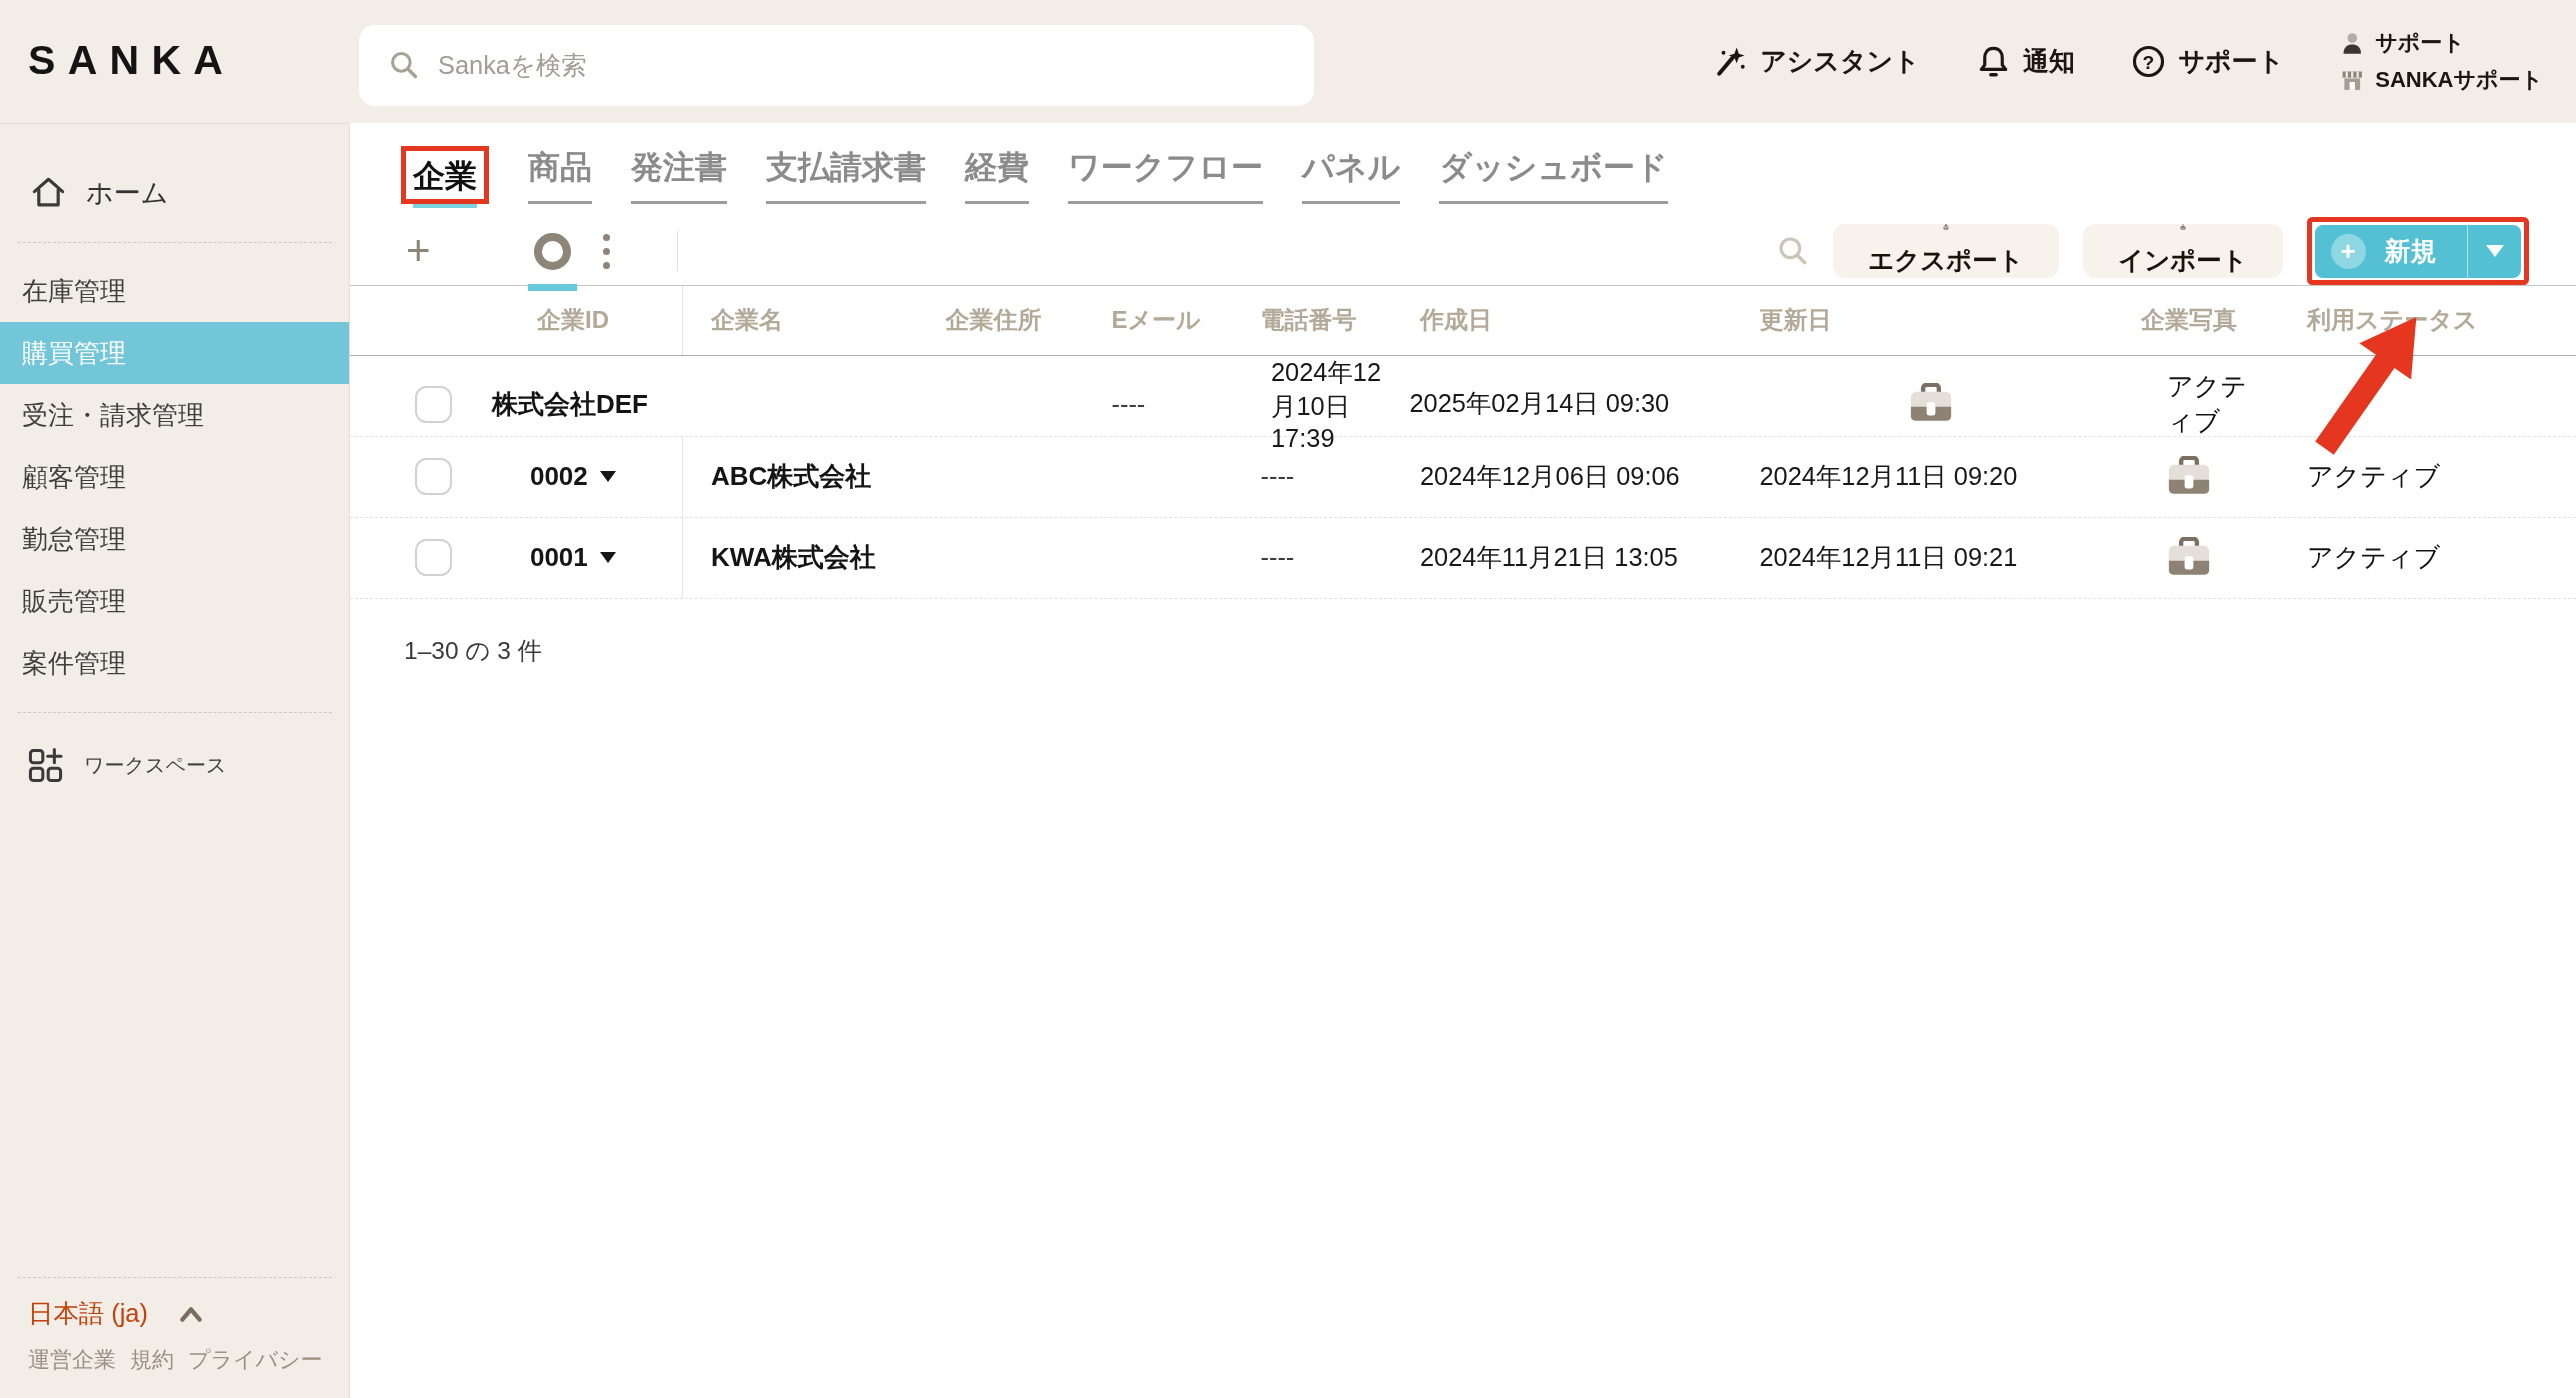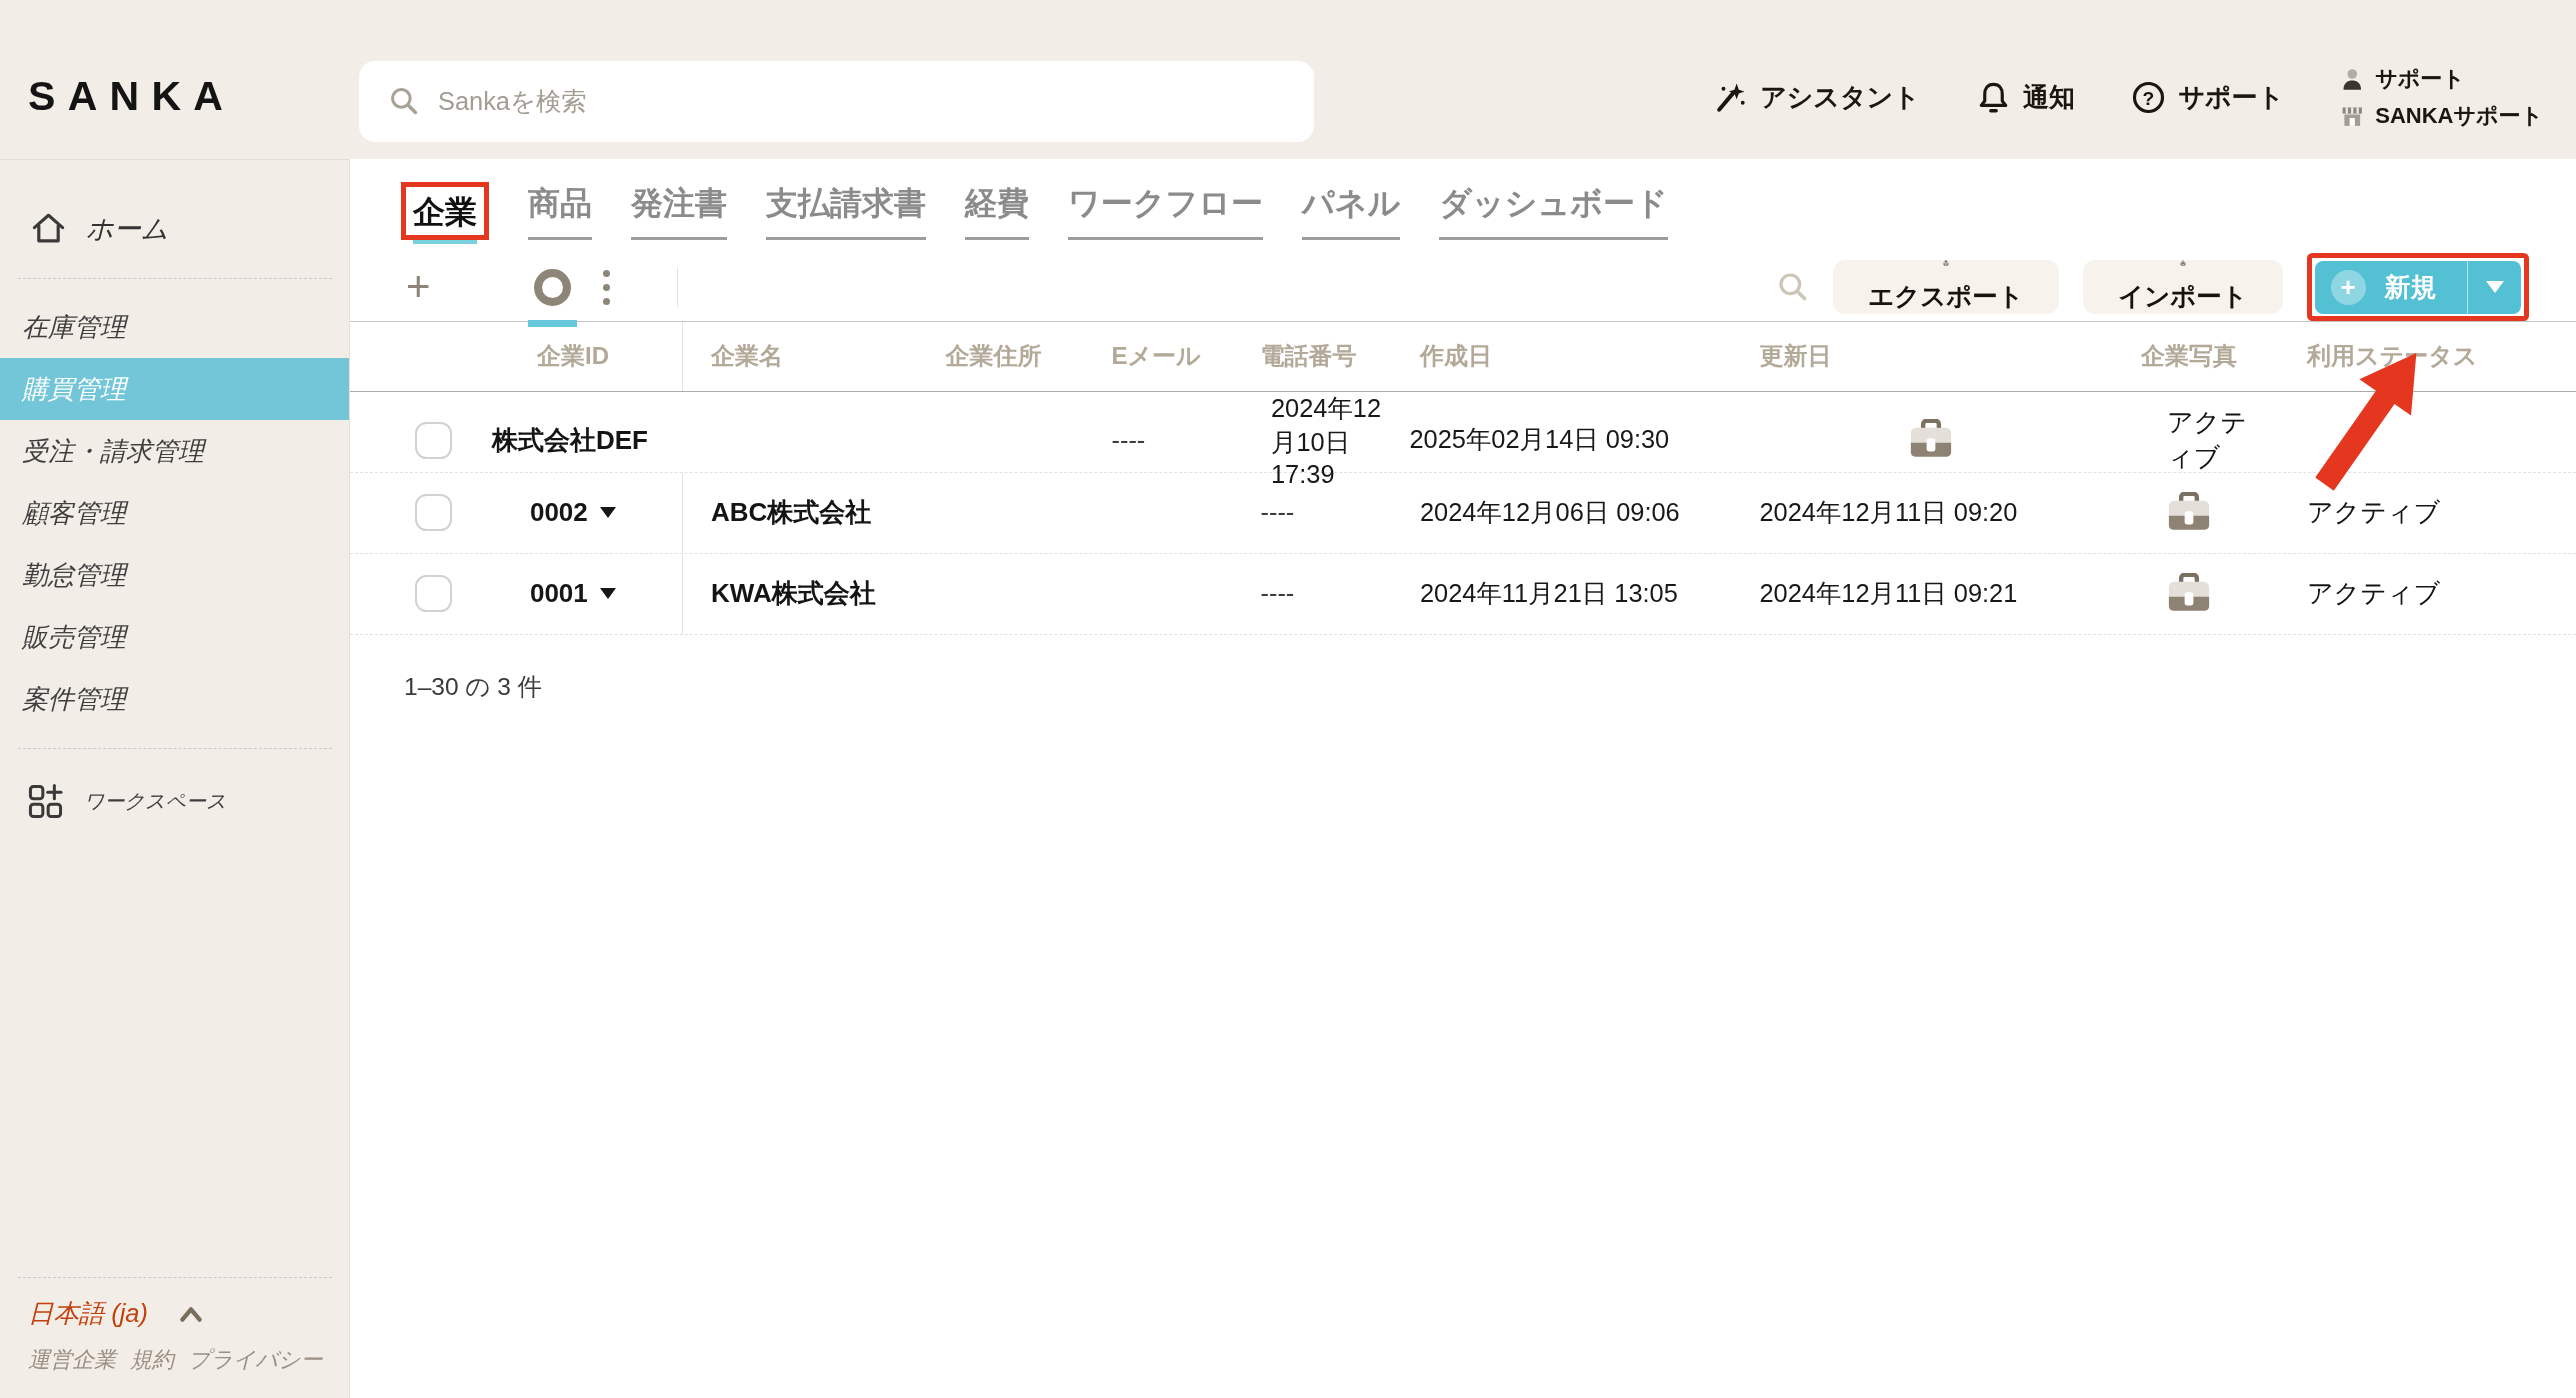--- a/index.html
+++ b/index.html
@@ -1,21 +1,21 @@
 <!DOCTYPE html>
 <html style="font-size:14px"><head>
 <meta charset="utf-8">
 <style>
   * { margin:0; padding:0; box-sizing:border-box; }
   html,body { width:2576px; height:1398px; }
   body {
     font-family:"Liberation Sans","DejaVu Sans",sans-serif;
     background:#f2ede7; color:#1f1f1f; overflow:hidden; position:relative;
   }
-  #app { position:absolute; inset:0;margin-top:36px; }
+  #app { position:absolute; inset:0; }
 
   
   header { position:absolute; left:0; top:0; right:0; height:123px; background:#f2ede7; z-index:5; }
   .logo {
     position:absolute; left:28px; top:37px; font-size:41px; font-weight:800;
     letter-spacing:12.3px; color:#141414;
   }
   .searchbox {
     position:absolute; left:359px; top:24.5px; width:955px; height:81px;
     background:#ffffff; border-radius:16px; display:flex; align-items:center; padding-left:30px;
@@ -29,21 +29,21 @@
   .header-actions {
     position:absolute; right:33px; top:0; height:123px; display:flex; align-items:center; gap:56px;
   }
   .hact { display:flex; align-items:center; gap:12.3px; font-size:26px; font-weight:700; color:#1b1610; cursor:pointer; }
   .profile { display:flex; flex-direction:column; gap:7px; }
   .profile-line { display:flex; align-items:center; gap:10.5px; font-size:22px; font-weight:700; color:#1b1610; }
 
   
   aside {
     position:absolute; left:0; top:123px; bottom:0; width:350px; background:#f2ede7;
-    border-top:1.8px solid #e3ddd4; border-right:1.8px solid #e6e0d7;font-style:italic;
+    border-top:1.8px solid #e3ddd4; border-right:1.8px solid #e6e0d7;
   }
   .side-home { display:flex; align-items:center; gap:19px; height:63px; margin-top:37px; padding-left:30px; font-size:27px; color:#333; cursor:pointer; }
   .side-divider { border-top:1.8px dashed #c9c9c9; margin:17.5px 17.5px; }
   .side-item { display:flex; align-items:center; height:62px; padding-left:22px; font-size:26px; color:#3f3f3f; cursor:pointer; }
   .side-item.active { background:#72c6d8; color:#ffffff; }
   .side-workspace { display:flex; align-items:center; gap:19px; height:70px; padding-left:26px; font-size:20px; color:#3f3f3f; cursor:pointer; }
   .side-footer { position:absolute; left:0; right:0; bottom:0; padding-bottom:23px; }
   .side-footer .side-divider { margin-bottom:19px; }
   .lang-row { display:flex; align-items:center; gap:30px; padding-left:28px; font-size:25.4px; color:#c2410c; cursor:pointer; }
   .legal-row { display:flex; gap:14px; padding-left:28px; margin-top:14px; font-size:22px; color:#9b9082; }

